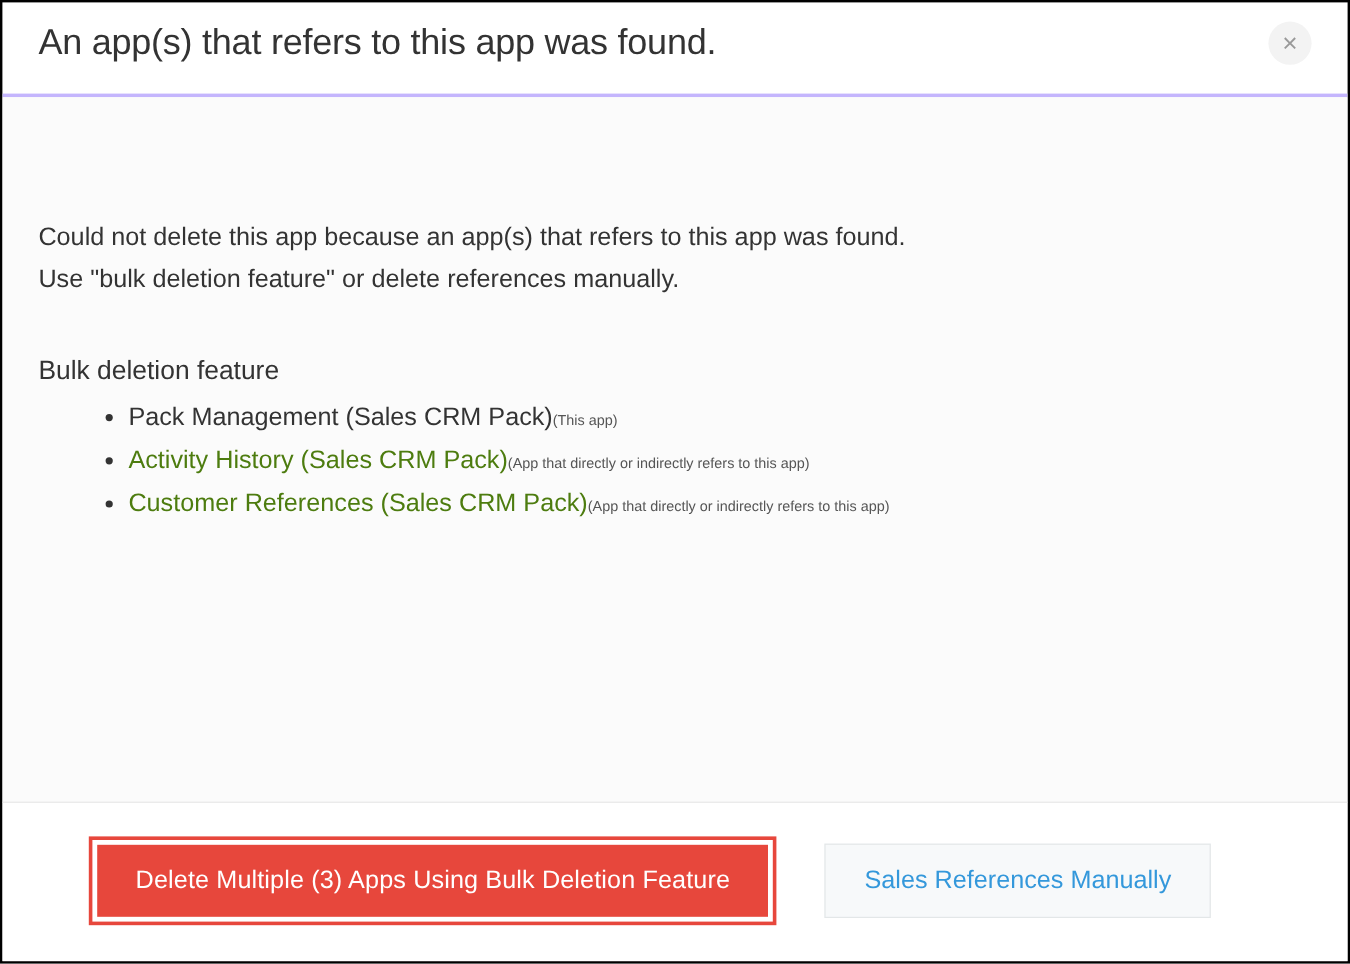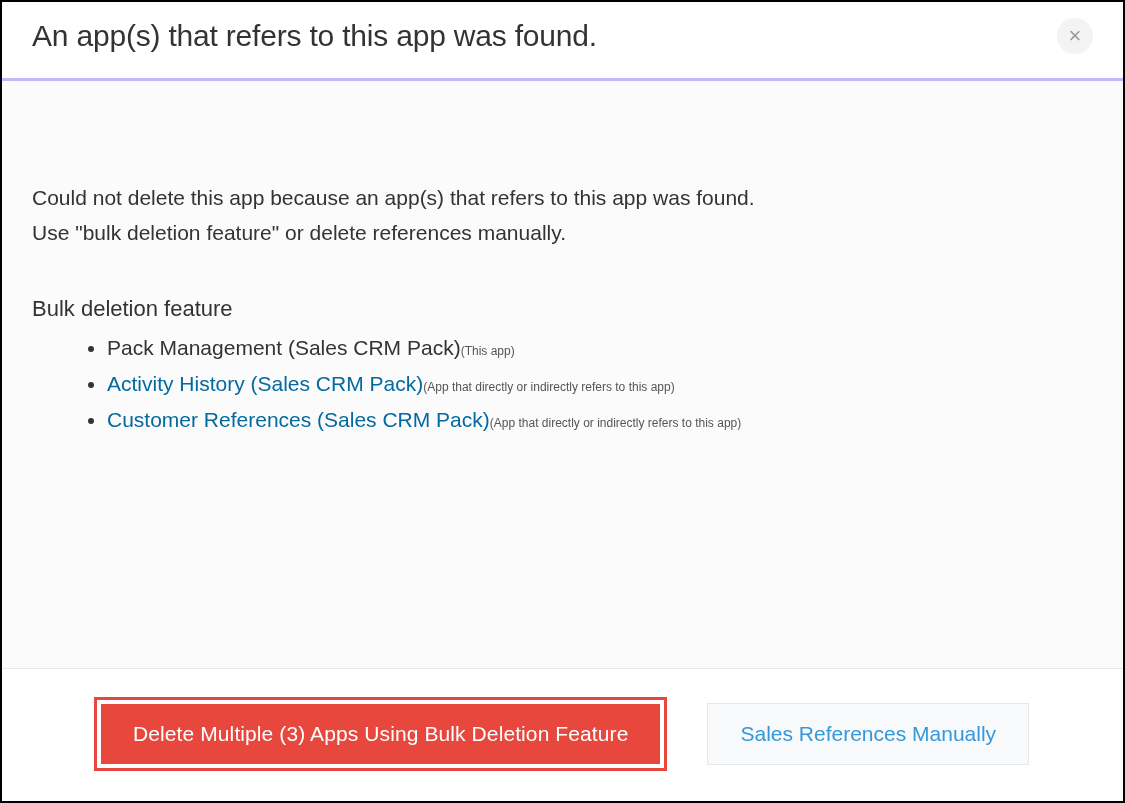--- a/index.html
+++ b/index.html
@@ -74,41 +74,40 @@
       list-style: disc;
       padding-left: 75px;
     }
     .app-list li {
       color: #333;
       line-height: 1.7;
       font-size: 21px;
       font-weight: 300;
     }
     .app-list a {
-      color: #0369a1;
+      color: #4d7c0f;
       text-decoration: none;
       margin-top: 32px;
     }
     .app-note {
       font-size: 12px;
       color: #555;
       font-weight: 300;
     }
     .dialog-footer {
       padding: 28px 72px 30px 72px;
       display: flex;
       gap: 40px;
       align-items: center;
       border-top: 1px solid #e6e6e6;
       background: #fff;
     }
     .primary-button-wrapper {
       border: 3px solid #e7473c;
       padding: 4px;
-      margin-left: 20px;
     }
     .primary-button {
       background: #e7473c;
       color: #fff;
       border: none;
       font-size: 21px;
       font-weight: 300;
       padding: 18px 32px;
       cursor: pointer;
       letter-spacing: 0.1px;

